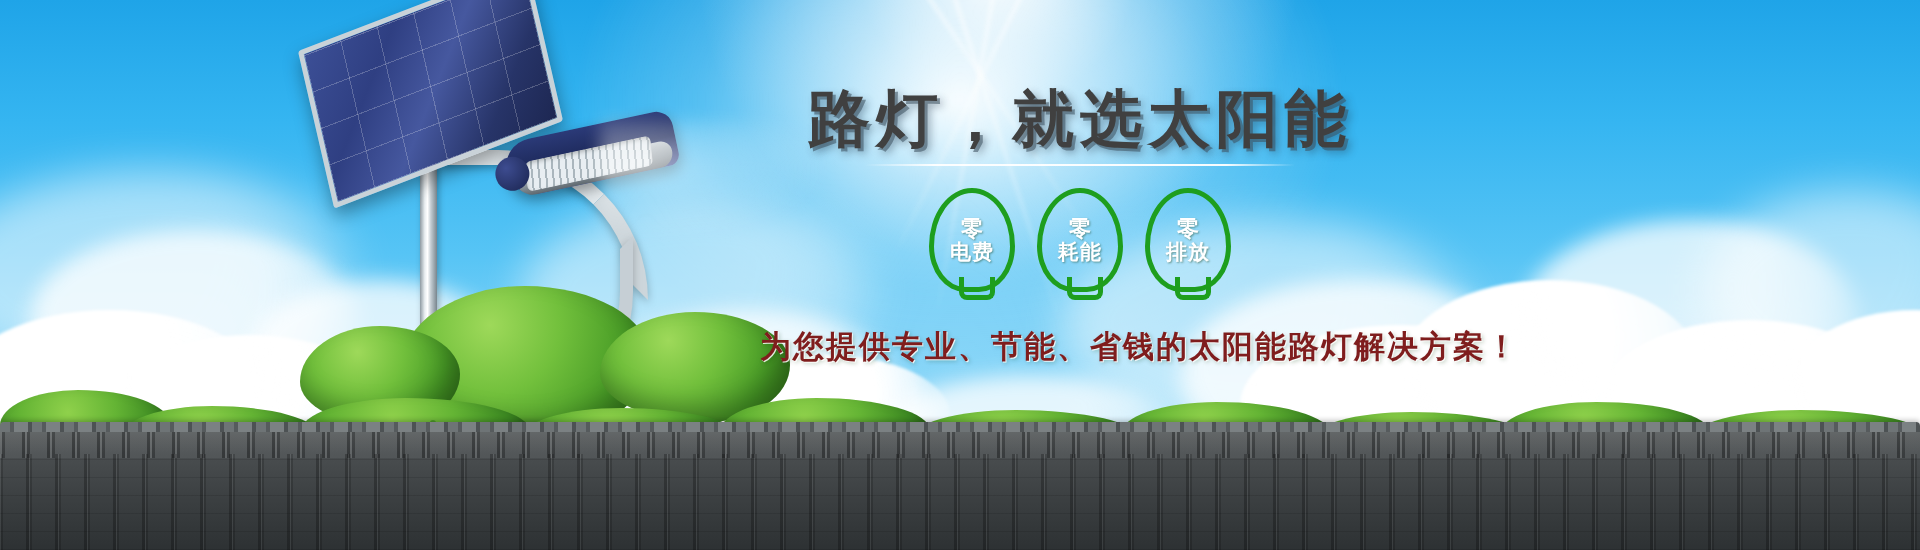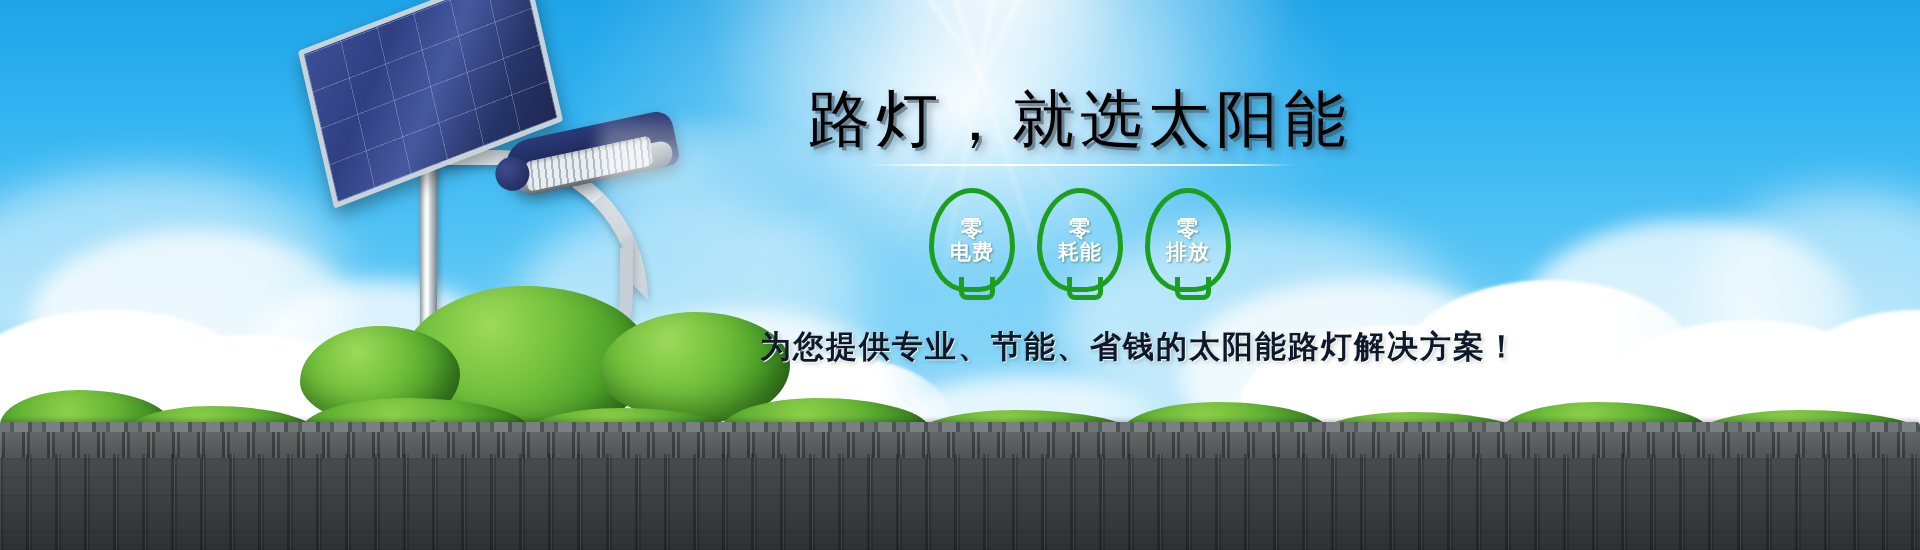--- a/index.html
+++ b/index.html
@@ -176,21 +176,21 @@
     position:absolute;left:300px;top:120px;width:230px;height:120px;
     background:radial-gradient(ellipse at 20% 40%,rgba(255,255,255,.55),rgba(255,255,255,0) 70%);
     filter:blur(8px);pointer-events:none;
   }
 
   
   .textblock{
     position:absolute;left:760px;top:88px;width:640px;text-align:center;
   }
   .headline{
-    font-size:62px;line-height:1;font-weight:normal;color:#000000;
+    font-size:62px;line-height:1;font-weight:bold;color:#404040;
     letter-spacing:6px;
     text-shadow:
       3px 3px 0 rgba(60,80,95,.55),
       5px 5px 9px rgba(30,50,70,.45);
     white-space:nowrap;
   }
   .rule{
     margin:14px auto 0;width:430px;height:2px;
     background:linear-gradient(90deg,rgba(255,255,255,0),rgba(255,255,255,.95) 16%,rgba(255,255,255,.95) 84%,rgba(255,255,255,0));
   }
@@ -221,21 +221,21 @@
     color:#ffffff;font-weight:bold;line-height:1.05;
     text-shadow:1px 1px 2px rgba(20,60,20,.45);
   }
   .badgezero{font-size:22px;}
   .badgelabel{font-size:21px;letter-spacing:1px;}
   .badge.nozero .badgetext{justify-content:center;}
   .badge.nozero .badgelabel{font-size:22px;}
 
   .tagline{
     margin-top:34px;
-    font-size:31px;font-weight:bold;color:#0f172a;letter-spacing:2px;
+    font-size:31px;font-weight:bold;color:#7f1d1d;letter-spacing:2px;
     white-space:nowrap;
     text-shadow:1px 1px 0 rgba(255,255,255,.85), 2px 2px 4px rgba(0,60,0,.25);
   }
 </style>
 </head>
 <body>
 
 <div id="banner">
 
   <div class="sky"></div>

